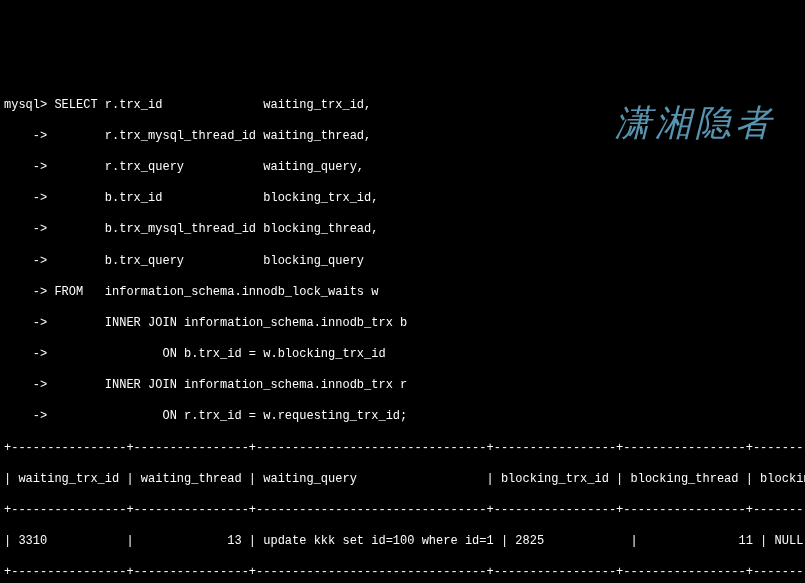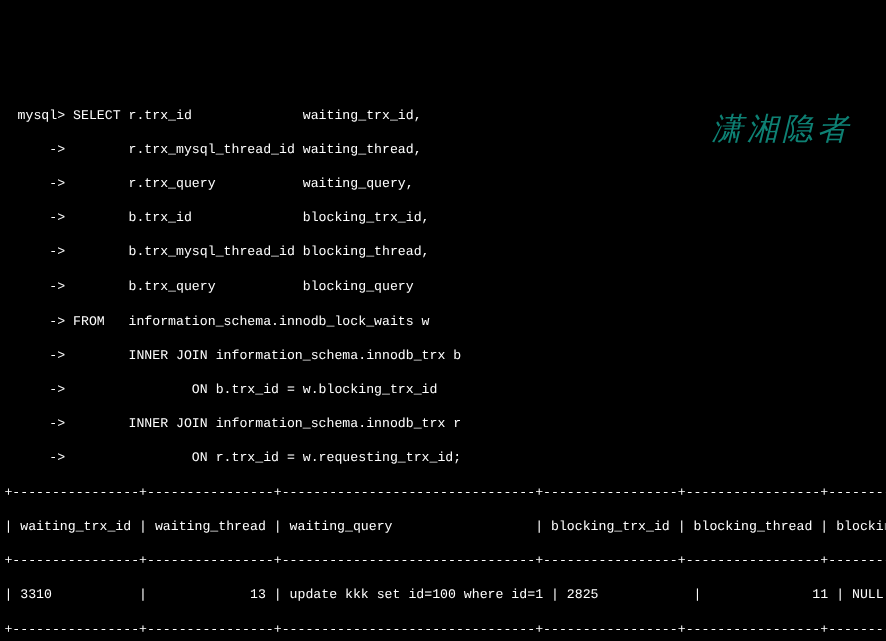--- a/index.html
+++ b/index.html
@@ -9,27 +9,27 @@
       font-family: 'Courier New', Consolas, monospace;
       font-size: 12px;
       line-height: 1.3;
       padding: 4px;
       white-space: pre;
       overflow: hidden;
       width: 805px;
       height: 583px;
       position: relative;
     }
-    .line { white-space: pre; margin-left: 12px; }
+    .line { white-space: pre; }
     .watermark {
       position: absolute;
       top: 100px;
       right: 30px;
-      color: #14b8a6;
-      font-size: 28px;
+      color: #7dd3fc;
+      font-size: 36px;
       font-family: 'KaiTi', 'STKaiti', serif;
       font-style: italic;
       letter-spacing: 4px;
       pointer-events: none;
       opacity: 0.7;
     }
     .table-border { white-space: pre; }
     .table-row { white-space: pre; }
   </style>
 </head>

